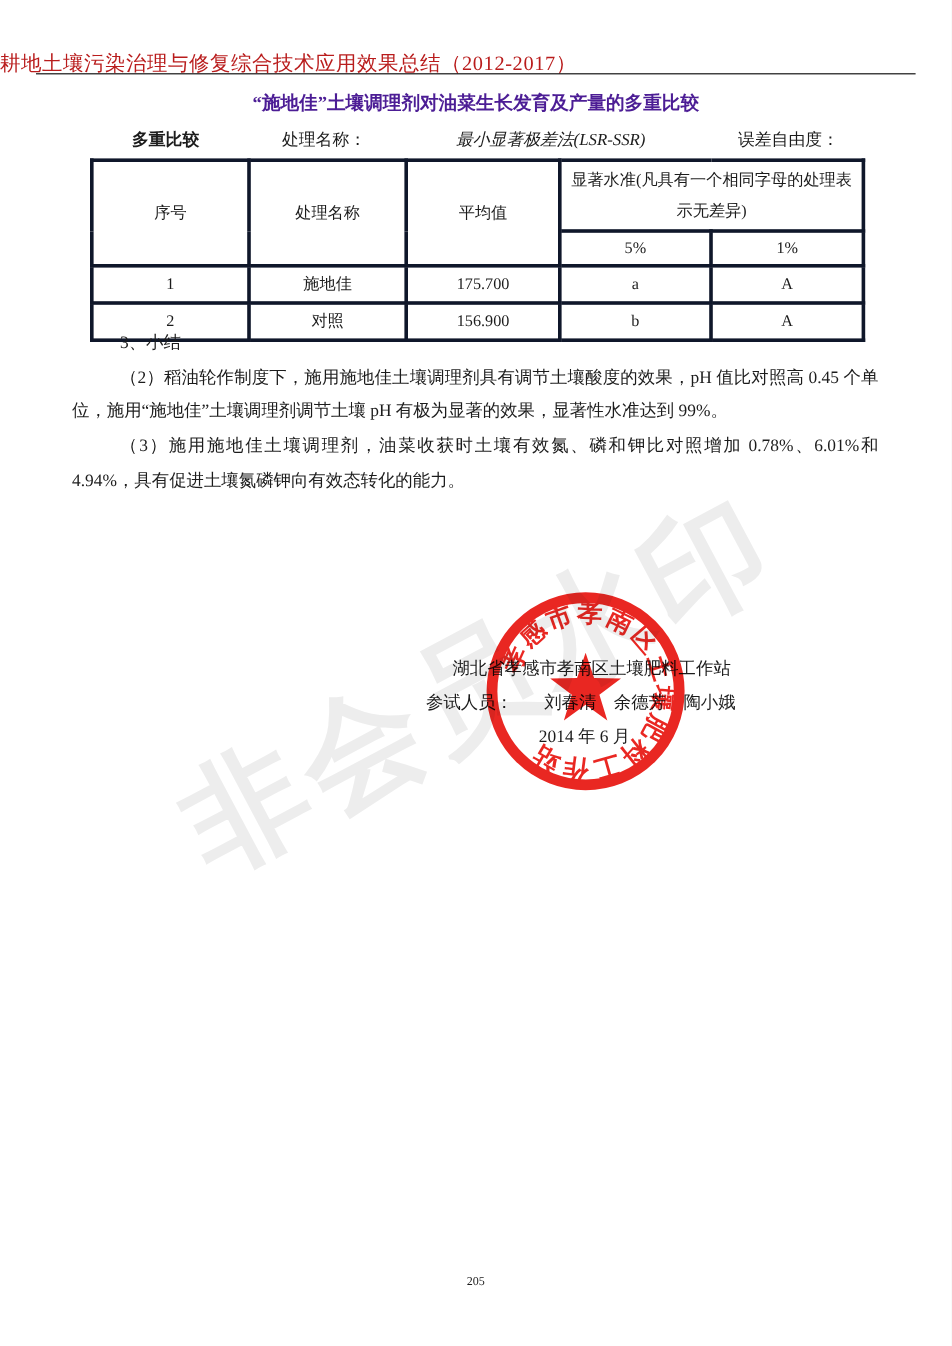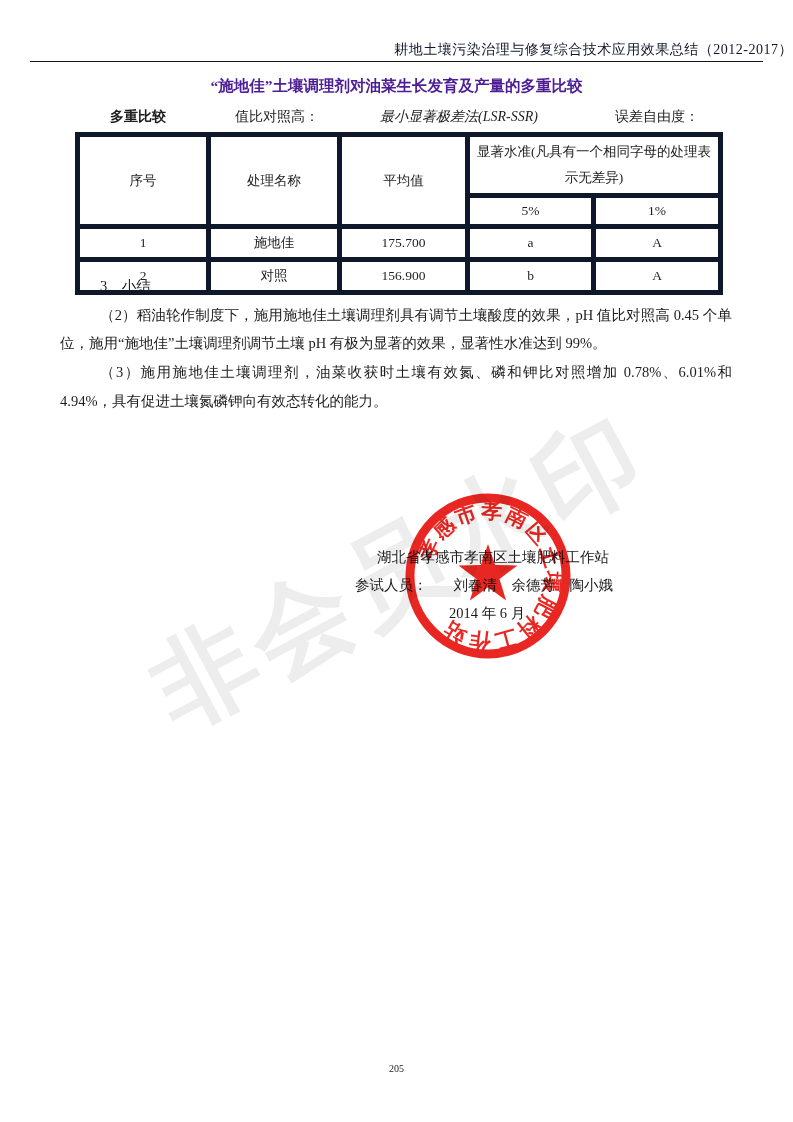--- a/index.html
+++ b/index.html
@@ -11,42 +11,42 @@
   
   .watermark{
     position:absolute;left:128px;top:498px;width:560px;height:140px;
     font-size:102px;font-weight:bold;letter-spacing:6px;white-space:nowrap;
     color:#ededed;transform:rotate(-28deg);transform-origin:50% 50%;
     z-index:0;user-select:none;line-height:140px;
   }
   
   .content{z-index:1;}
   .running-header{
-    position:absolute;top:41px;left:0;right:0;text-align:right;
-    font-size:14px;letter-spacing:.5px;color:#0f172a;
+    position:absolute;top:41px;left:0;right:0;text-align:left;
+    font-size:17px;letter-spacing:.5px;color:#b91c1c;
   }
   .header-rule{position:absolute;top:61px;left:30px;right:30px;border-top:1.6px solid #151515;}
   .doc-title{
     position:absolute;top:76px;left:0;right:0;text-align:center;
     font-size:15.5px;font-weight:bold;color:#4c1d95;
   }
   .meta-row{position:absolute;top:108px;left:0;right:0;height:20px;font-size:14px;padding-left:28px;}
   .meta-row .m1{position:absolute;left:110px;font-weight:bold;}
   .meta-row .m2{position:absolute;left:235px;}
   .meta-row .m3{position:absolute;left:380px;font-style:italic;}
   .meta-row .m4{position:absolute;left:615px;}
   
   table.cmp{
     position:absolute;left:75px;top:132px;width:643px;
     border-collapse:collapse;table-layout:fixed;
     font-size:13.5px;color:#1c1c1c;
     border:2px solid #1c1c1c;
   }
   table.cmp th,table.cmp td{
-    border:5px solid #0f172a;text-align:center;vertical-align:middle;
+    border:3px solid #0f172a;text-align:center;vertical-align:middle;
     font-weight:normal;padding:0 6px;
   }
   tr.grouphead th{height:56px;line-height:26px;}
   tr.subhead th{height:26px;}
   tr.datarow td{height:28px;}
   tr.datarow.first td{border-top:2px solid #1c1c1c;}
   
   .summary{position:absolute;left:60px;top:272px;width:672px;font-size:14.5px;line-height:28.7px;text-align:justify;}
   .summary p{margin:0;text-indent:40px;}
   
@@ -71,21 +71,21 @@
 
   <div class="layer content">
 
     <div class="running-header">耕地土壤污染治理与修复综合技术应用效果总结（2012-2017）</div>
     <div class="header-rule"></div>
 
     <div class="doc-title">“施地佳”土壤调理剂对油菜生长发育及产量的多重比较</div>
 
     <div class="meta-row">
       <span class="m1">多重比较</span>
-      <span class="m2">值比对照高：</span>
+      <span class="m2">处理名称：</span>
       <span class="m3">最小显著极差法(LSR-SSR)</span>
       <span class="m4">误差自由度：</span>
     </div>
 
     <table class="cmp">
       <colgroup>
         <col style="width:131px">
           <col style="width:131px">
           <col style="width:128px">
         <col style="width:126px">

